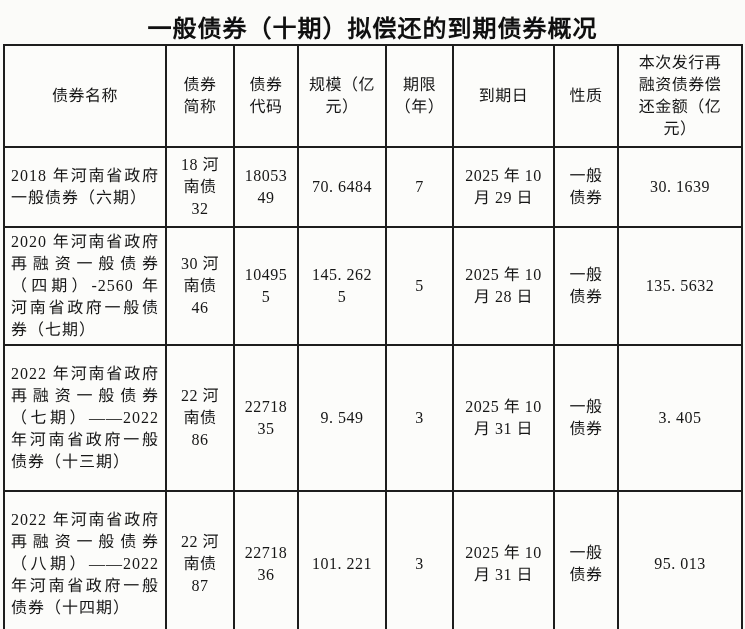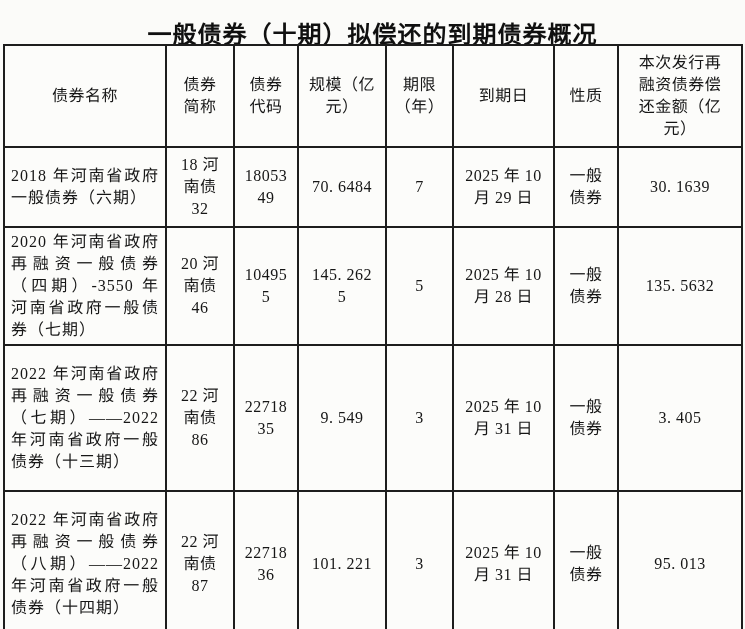--- a/index.html
+++ b/index.html
@@ -10,21 +10,21 @@
     width: 745px;
     height: 629px;
     background: #fbfbf9;
     font-family: "Liberation Serif", "DejaVu Serif", serif;
     color: #141414;
     position: relative;
     overflow: hidden;
   }
   .page-title {
     margin: 0;
-    padding-top: 15px;
+    padding-top: 9px;
     text-align: center;
     font-size: 24px;
     font-weight: bold;
     letter-spacing: 1px;
     color: #101010;
   }
   table.bonds {
     position: absolute;
     left: 3px;
     top: 44px;
@@ -103,22 +103,22 @@
 49</td>
       <td class="ctr">70. 6484</td>
       <td class="ctr">7</td>
       <td class="ctr">2025 年 10
 月 29 日</td>
       <td class="ctr">一般
 债券</td>
       <td class="ctr">30. 1639</td>
     </tr>
     <tr class="r1">
-      <td class="name">2020 年河南省政府再融资一般债券（四期）-3550 年河南省政府一般债券（七期）</td>
-      <td class="ctr">20 河
+      <td class="name">2020 年河南省政府再融资一般债券（四期）-2560 年河南省政府一般债券（七期）</td>
+      <td class="ctr">30 河
 南债
 46</td>
       <td class="ctr">10495
 5</td>
       <td class="ctr">145. 262
 5</td>
       <td class="ctr">5</td>
       <td class="ctr">2025 年 10
 月 28 日</td>
       <td class="ctr">一般

